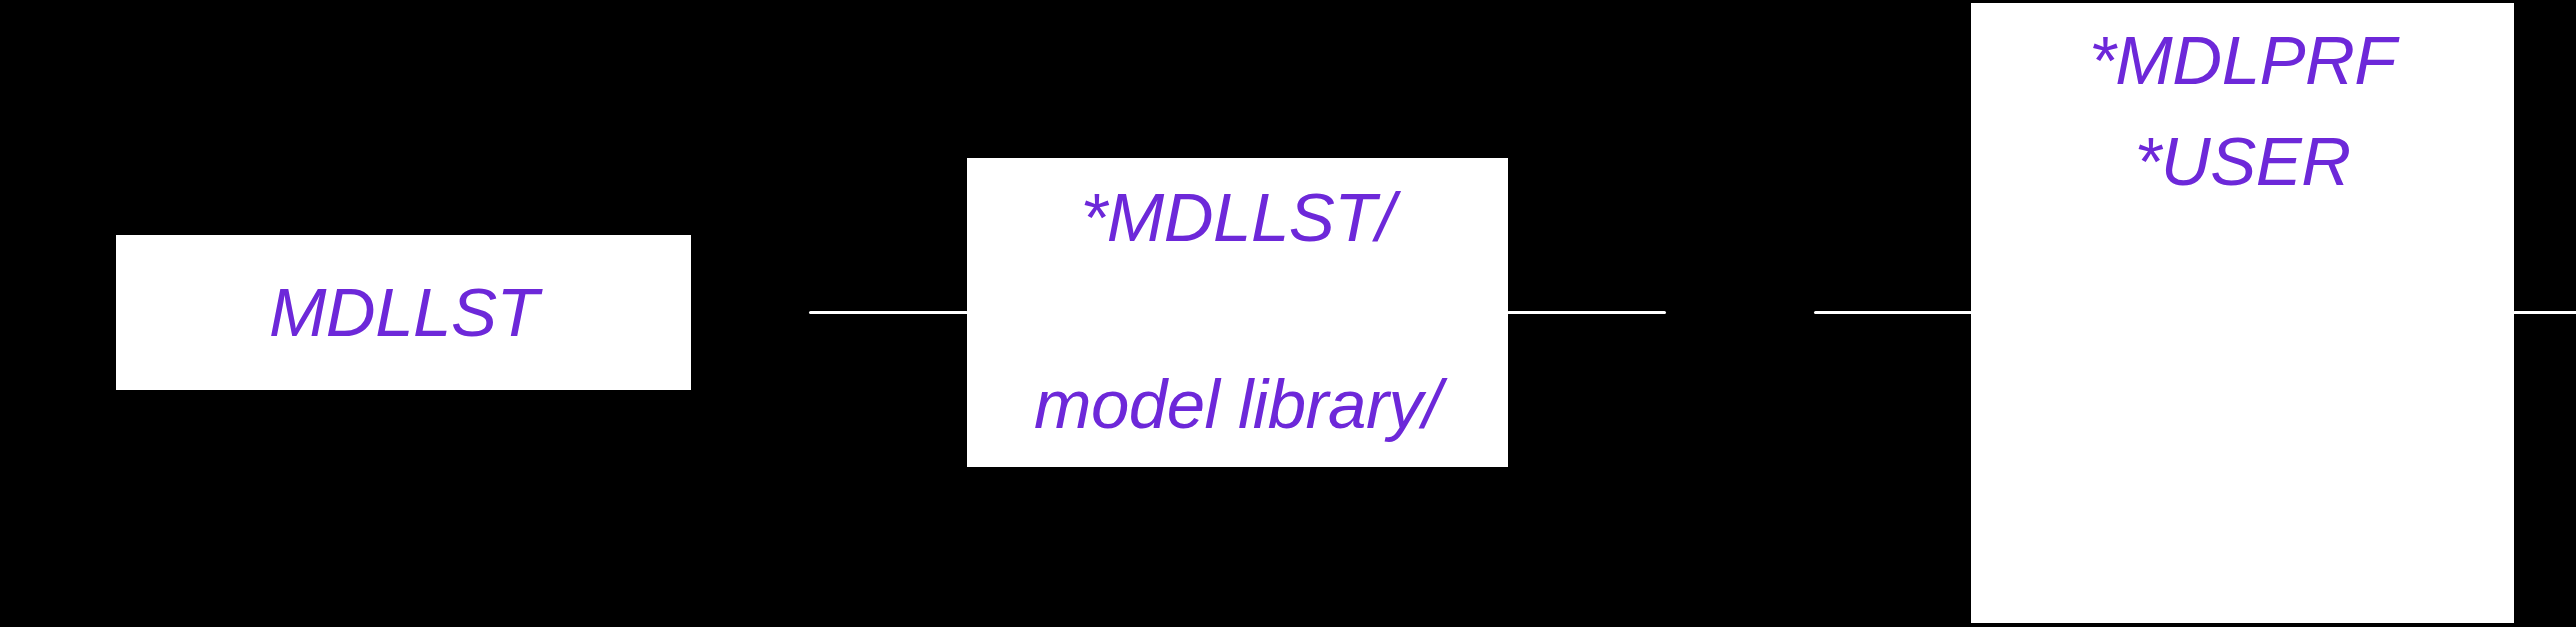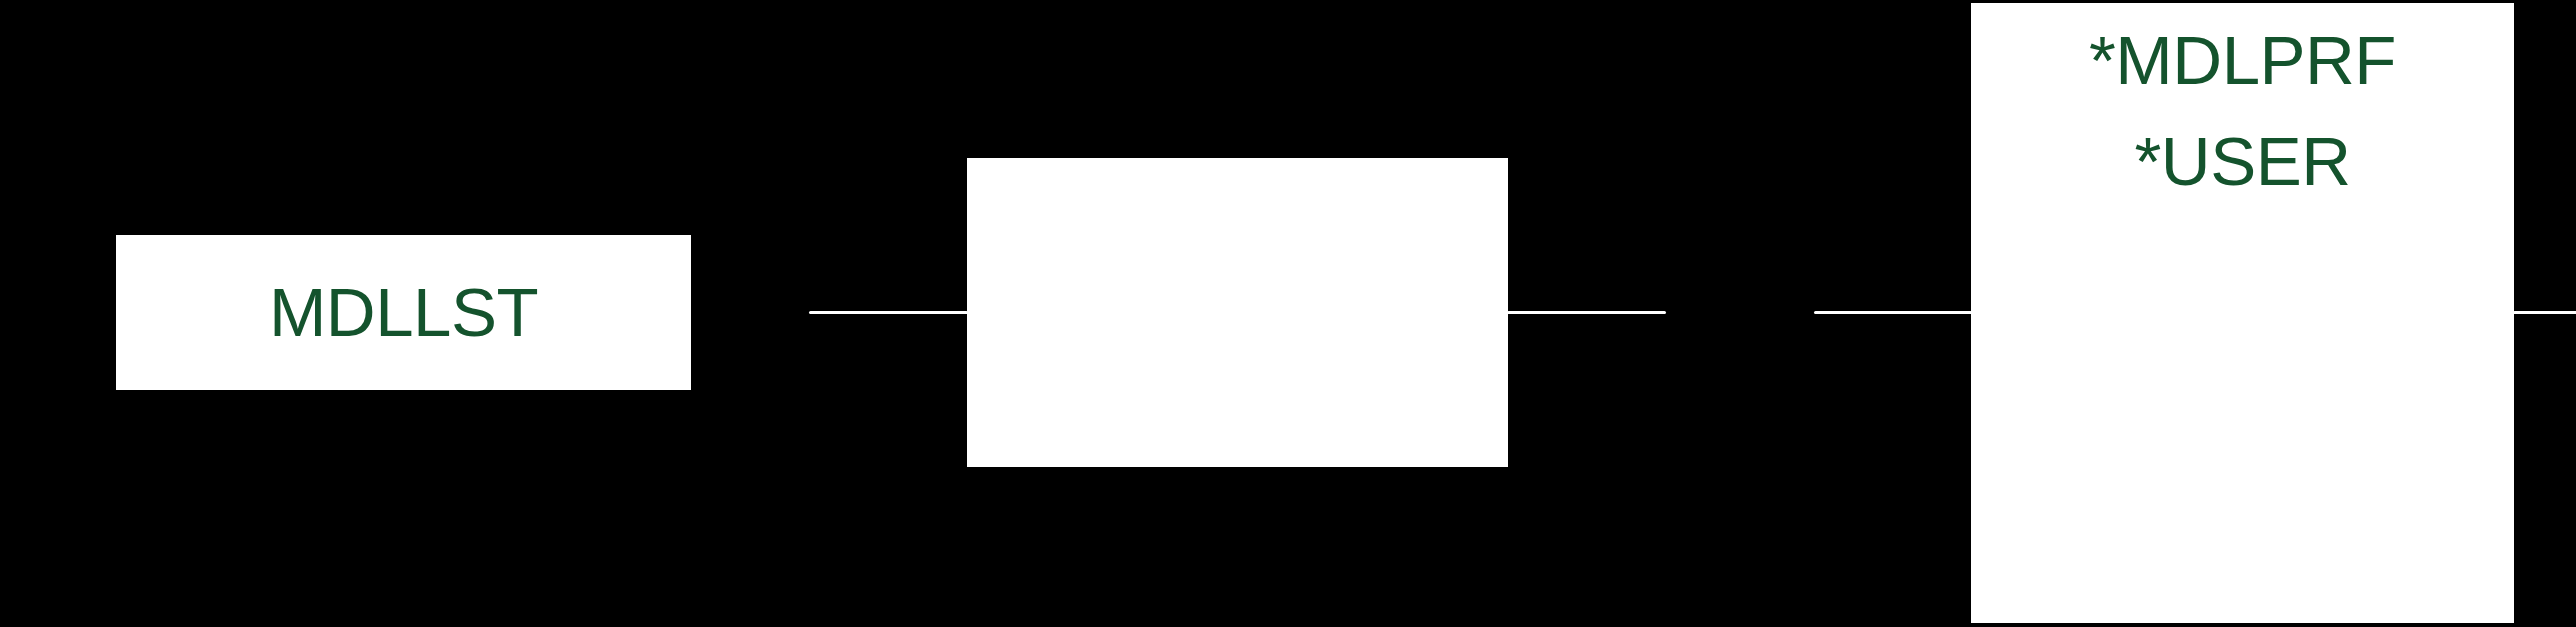--- a/index.html
+++ b/index.html
@@ -25,22 +25,23 @@
     flex-direction: column;
     align-items: center;
     justify-content: center;
   }
   .box-line {
     display: block;
     font-size: 69px;
     line-height: 1.0;
     letter-spacing: -0.5px;
     white-space: nowrap;
-    color: #14532d;
+    color: #6d28d9;
     text-align: center;
+    font-style: italic;
   }
   #box-mdllst {
     left: 116px;
     top: 235px;
     width: 575px;
     height: 155px;
   }
   #box-mdllst-qual {
     left: 967px;
     top: 158px;
@@ -84,20 +85,22 @@
 
   <div class="rail" id="rail-3"></div>
 
   <div class="rail" id="rail-4"></div>
 
   <div class="box" id="box-mdllst">
     <span class="box-line">MDLLST</span>
   </div>
 
   <div class="box" id="box-mdllst-qual">
+    <span class="box-line">*MDLLST/</span>
+    <span class="box-line">model library/</span>
   </div>
 
   <div class="box" id="box-mdlprf">
     <span class="box-line">*MDLPRF</span>
     <span class="box-line">*USER</span>
   </div>
 
 </div>
 
 

